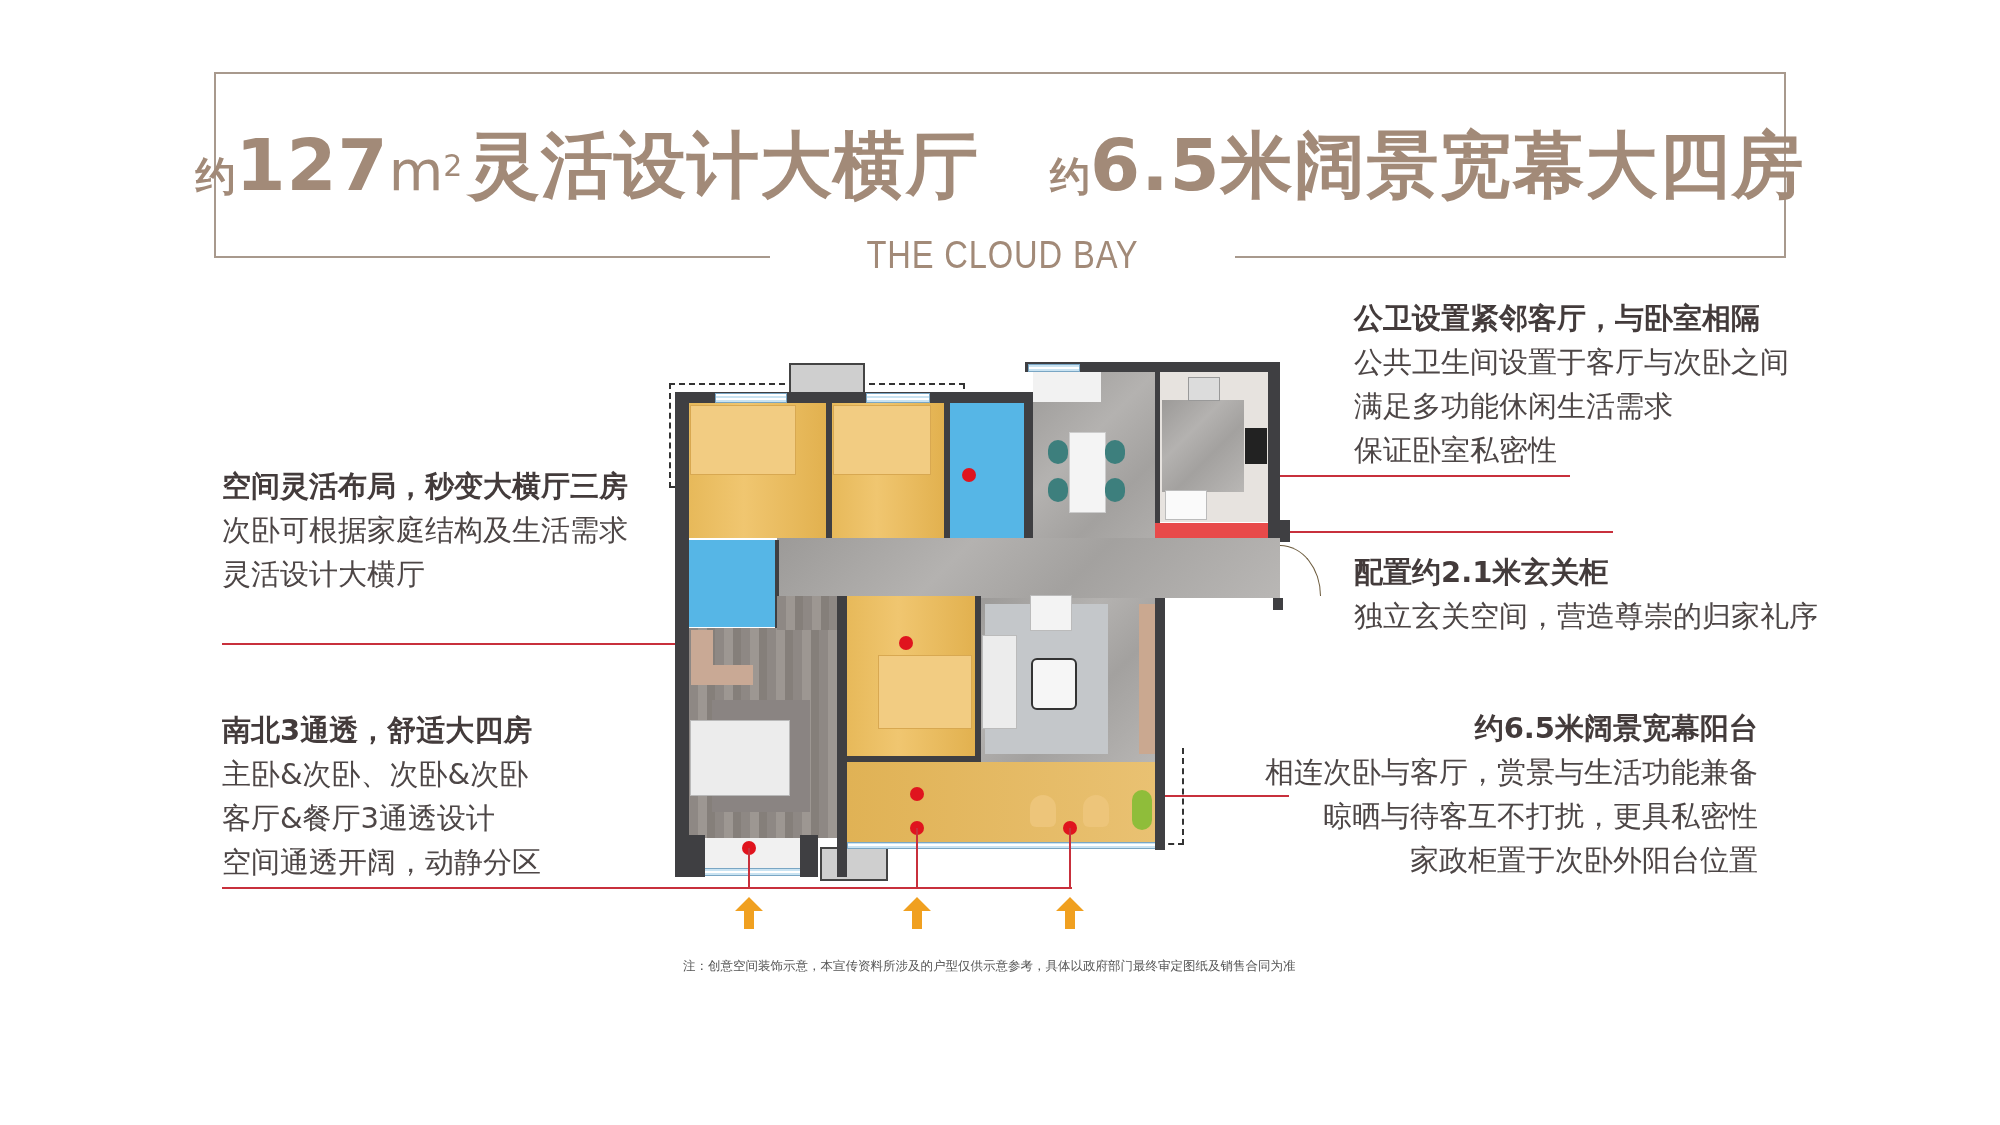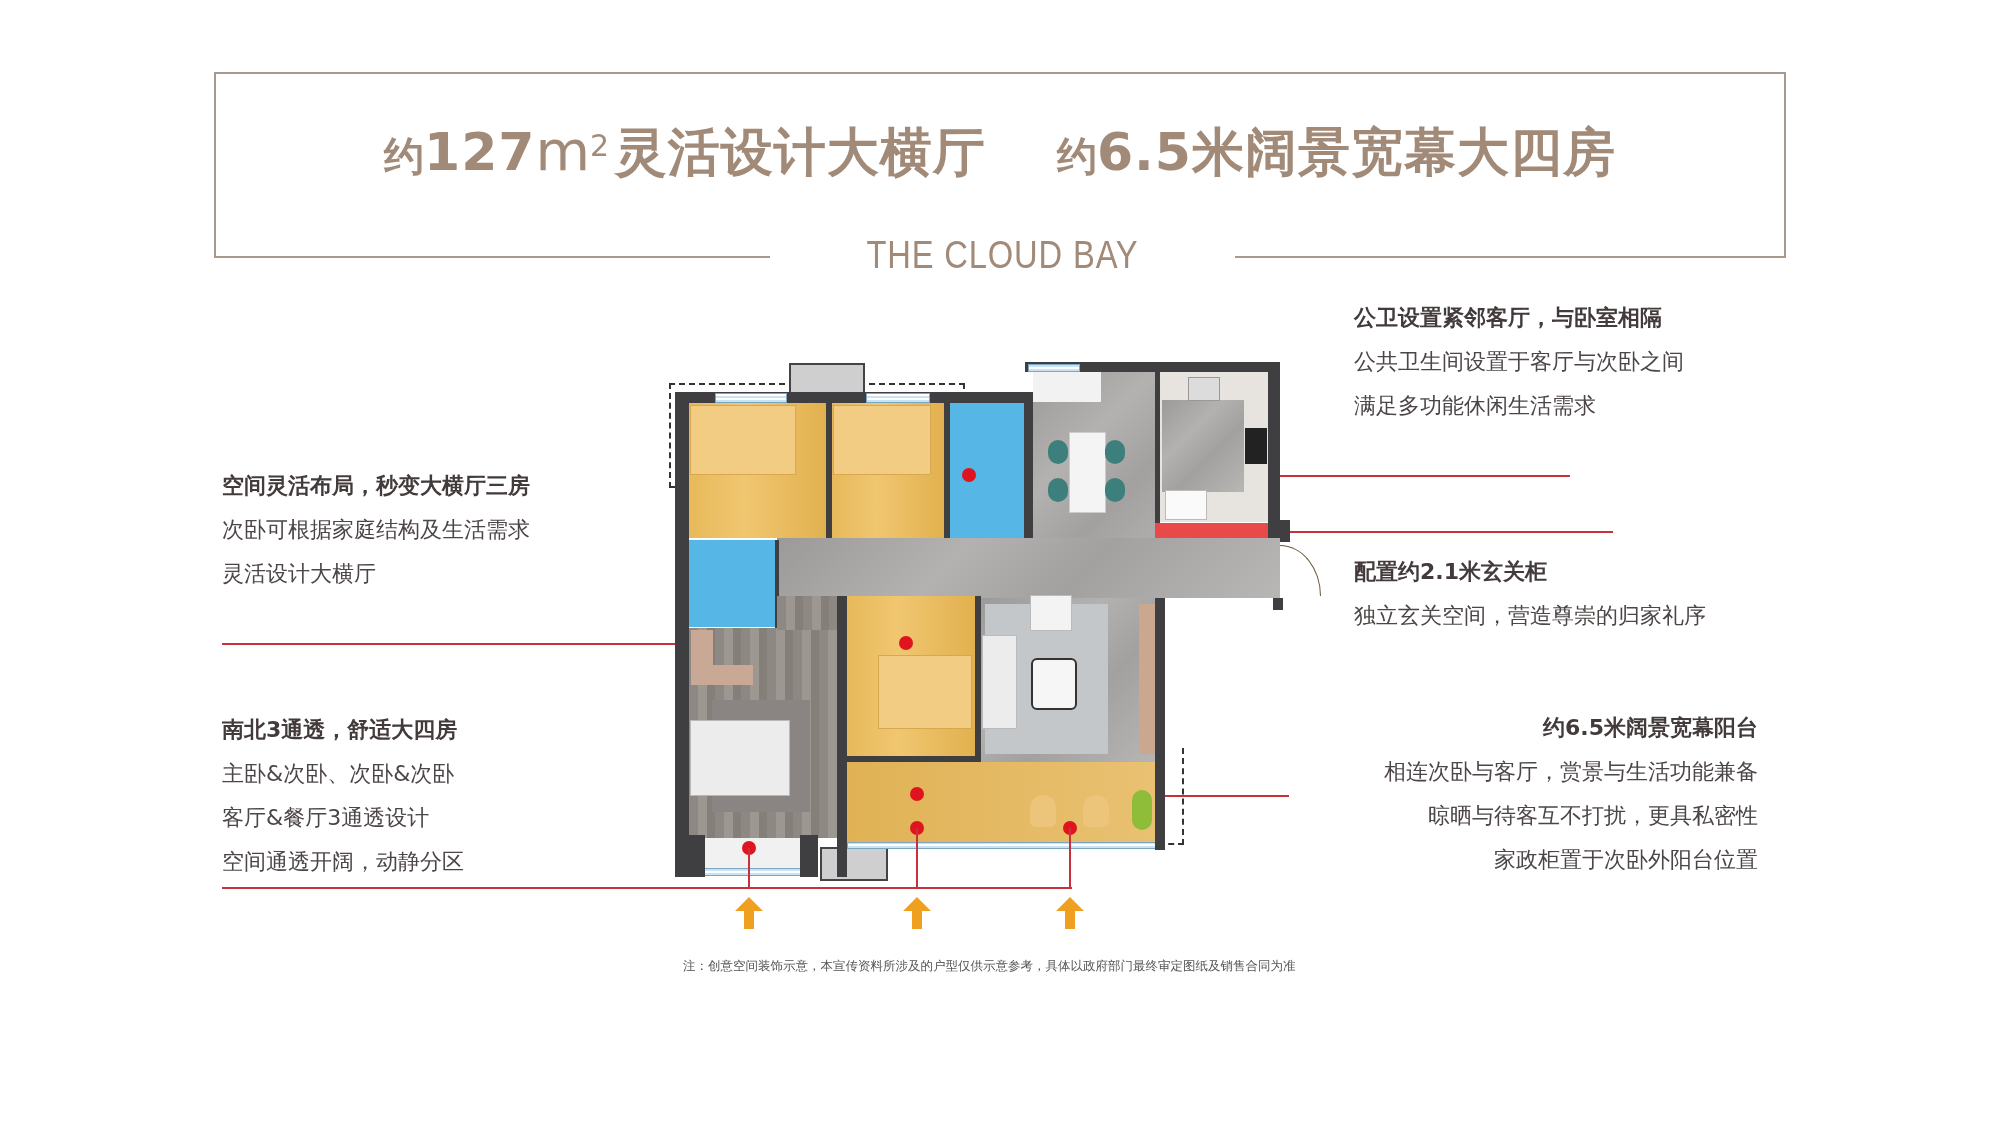--- a/index.html
+++ b/index.html
@@ -6,27 +6,27 @@
   body{width:2000px;height:1125px;position:relative;overflow:hidden;font-family:"DejaVu Sans","Liberation Sans",sans-serif;color:#4a4242;}
   .abs{position:absolute;}
   
   .frame-top{left:214px;top:72px;width:1572px;height:2px;background:#a8998d;}
   .frame-left{left:214px;top:72px;width:2px;height:186px;background:#a8998d;}
   .frame-right{left:1784px;top:72px;width:2px;height:186px;background:#a8998d;}
   .frame-bl{left:214px;top:256px;width:556px;height:2px;background:#a8998d;}
   .frame-br{left:1235px;top:256px;width:551px;height:2px;background:#a8998d;}
   .title{left:0;top:118px;width:2000px;text-align:center;color:#a28a78;font-weight:bold;white-space:nowrap;font-family:"DejaVu Sans","Liberation Sans",sans-serif;}
   .title .pre{font-size:40px;vertical-align:baseline;}
-  .title .big{font-size:52px;letter-spacing:1px;}
+  .title .big{font-size:72px;letter-spacing:1px;}
   .title .unit{font-size:56px;font-weight:normal;}
   .title sup{font-size:30px;font-weight:normal;position:relative;top:-8px;}
   .title .gap{display:inline-block;width:60px;}
   .subtitle{left:770px;top:234px;width:465px;text-align:center;color:#a28a78;font-size:38px;letter-spacing:1px;font-family:"Liberation Sans","DejaVu Sans",sans-serif;transform:scaleX(0.86);}
   
-  .note{font-size:22px;line-height:44px;color:#4d4646;white-space:nowrap;}
+  .note{font-size:29px;line-height:44px;color:#4d4646;white-space:nowrap;}
   .note .head{font-weight:bold;color:#433b3b;}
   .note.right{text-align:right;}
   .rline{height:2px;background:#c8303c;}
   .vline{width:2px;background:#c8303c;}
   .dot{width:14px;height:14px;border-radius:50%;background:#e0141e;margin:-7px 0 0 -7px;}
   .arrow{width:28px;height:32px;}
   .footnote{left:683px;top:958px;font-size:12.5px;color:#555;white-space:nowrap;}
   
   .wall{background:#3f3f42;}
   .room{position:absolute;}
@@ -70,20 +70,21 @@
   <div>主卧&amp;次卧、次卧&amp;次卧</div>
   <div>客厅&amp;餐厅3通透设计</div>
   <div>空间通透开阔，动静分区</div>
 </div>
 <div class="abs rline" style="left:222px;top:887px;width:850px;"></div>
 
 <div class="abs note" style="left:1354px;top:296px;">
   <div class="head">公卫设置紧邻客厅，与卧室相隔</div>
   <div>公共卫生间设置于客厅与次卧之间</div>
   <div>满足多功能休闲生活需求</div>
+  <div>保证卧室私密性</div>
 </div>
 <div class="abs rline" style="left:969px;top:475px;width:601px;"></div>
 
 <div class="abs note" style="left:1354px;top:550px;">
   <div class="head">配置约2.1米玄关柜</div>
   <div>独立玄关空间，营造尊崇的归家礼序</div>
 </div>
 <div class="abs rline" style="left:1183px;top:531px;width:430px;"></div>
 
 <div class="abs note right" style="left:1230px;top:706px;width:528px;">

